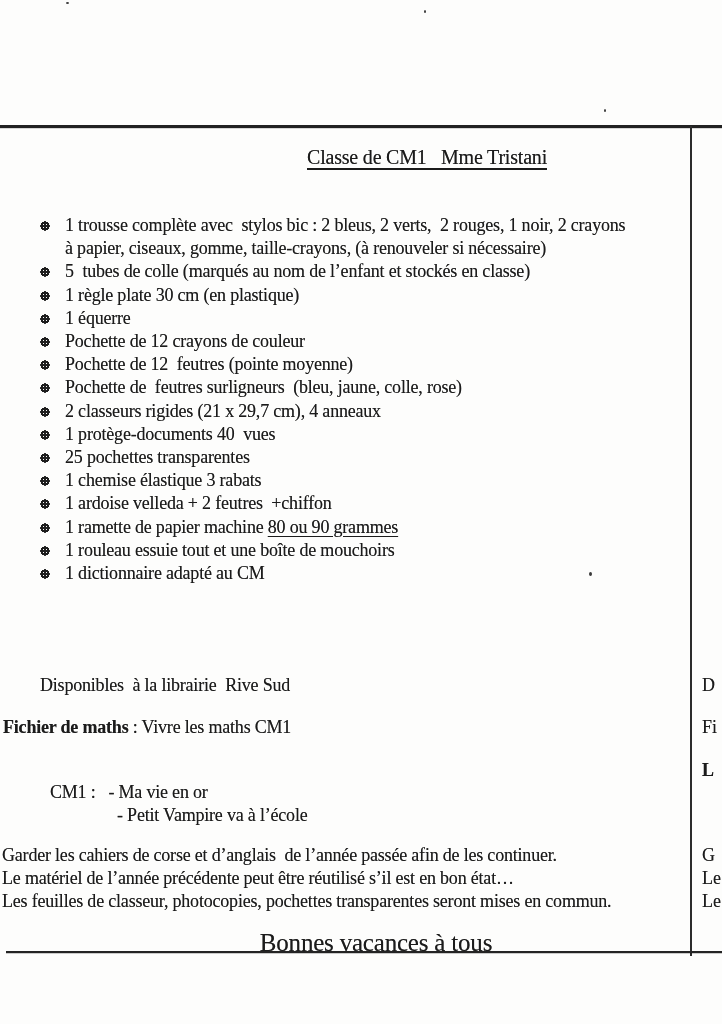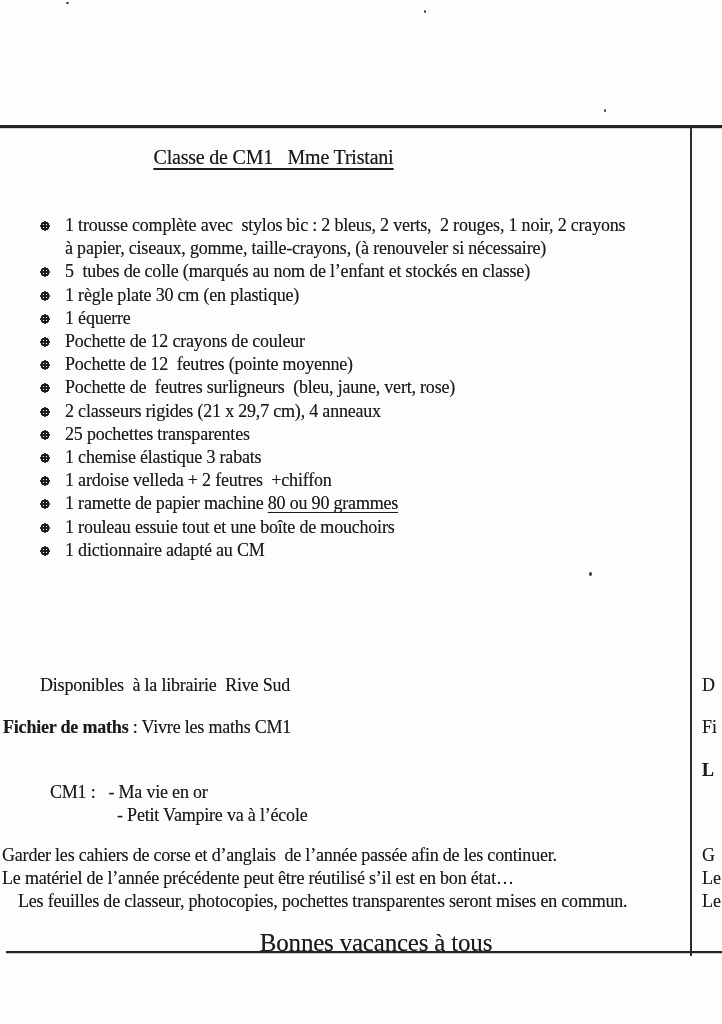--- a/index.html
+++ b/index.html
@@ -15,21 +15,21 @@
   .t{white-space:pre;}
   
   #top-rule{position:absolute;left:0;top:125px;width:722px;height:3px;background:#222;
             box-shadow:0 1px 0 rgba(0,0,0,.15);}
   #right-rule{position:absolute;left:690px;top:126px;width:2px;height:830px;background:#2c2c2c;}
   #bottom-rule{position:absolute;left:6px;top:951px;width:716px;height:2px;background:#242424;
             box-shadow:0 1px 0 rgba(0,0,0,.2);}
   
   #title{
     position:absolute;left:0;top:146px;width:547px;
-    text-align:center;font-size:20px;letter-spacing:-0.2px;
+    text-align:right;font-size:20px;letter-spacing:-0.2px;
     text-decoration:underline;text-underline-offset:4px;
     text-shadow:0 0 .5px rgba(0,0,0,.55);
   }
   
   #supply-list{position:absolute;left:38px;top:214px;width:648px;font-size:18px;letter-spacing:-0.2px;}
   .li{position:relative;padding-left:27px;}
   .li .line{line-height:23.2px;text-shadow:0 0 .5px rgba(0,0,0,.5);}
   .bullet{
     position:absolute;left:2px;top:7px;width:10px;height:10px;border-radius:50%;
     background:radial-gradient(circle at 50% 50%,
@@ -91,30 +91,34 @@
       <div class="line t">Pochette de 12 crayons de couleur</div>
     </div>
 
     <div class="li">
       <span class="bullet"></span>
       <div class="line t">Pochette de 12  feutres (pointe moyenne)</div>
     </div>
 
     <div class="li">
       <span class="bullet"></span>
-      <div class="line t">Pochette de  feutres surligneurs  (bleu, jaune, vert, rose)</div>
+      <div class="line t">Pochette de  feutres surligneurs  (bleu, jaune, colle, rose)</div>
     </div>
 
 
     <div class="li">
       <span class="bullet"></span>
       <div class="line t">2 classeurs rigides (21 x 29,7 cm), 4 anneaux</div>
     </div>
 
 
+    <div class="li">
+      <span class="bullet"></span>
+      <div class="line t">1 protège-documents 40  vues</div>
+    </div>
 
     <div class="li">
       <span class="bullet"></span>
       <div class="line t">25 pochettes transparentes</div>
     </div>
 
     <div class="li">
       <span class="bullet"></span>
       <div class="line t">1 chemise élastique 3 rabats</div>
     </div>
@@ -143,21 +147,21 @@
 
   <div class="line-abs" style="left:8px;top:673px;margin-left:32px;">Disponibles  à la librairie  Rive Sud</div>
 
   <div class="line-abs" style="left:3px;top:715px;"><span class="b t">Fichier de maths</span><span class="t"> : Vivre les maths CM1</span></div>
 
   <div class="line-abs" style="left:50px;top:780px;">CM1 :   - Ma vie en or</div>
   <div class="line-abs" style="left:117px;top:803px;">- Petit Vampire va à l’école</div>
 
   <div class="line-abs" style="left:2px;top:843px;">Garder les cahiers de corse et d’anglais  de l’année passée afin de les continuer.</div>
   <div class="line-abs" style="left:2px;top:866px;">Le matériel de l’année précédente peut être réutilisé s’il est en bon état…</div>
-  <div class="line-abs" style="left:2px;top:889px;margin-left:16px;">Les feuilles de classeur, photocopies, pochettes transparentes seront mises en commun.</div>
+  <div class="line-abs" style="left:2px;top:889px;">Les feuilles de classeur, photocopies, pochettes transparentes seront mises en commun.</div>
 
   <div id="closing-line">Bonnes vacances à tous</div>
 
   <div class="edge-frag" style="top:673px;">D</div>
   <div class="edge-frag" style="top:715px;">Fi</div>
   <div class="edge-frag b" style="top:758px;">L</div>
   <div class="edge-frag" style="top:843px;">G</div>
   <div class="edge-frag" style="top:866px;">Le</div>
   <div class="edge-frag" style="top:889px;">Le</div>
 

